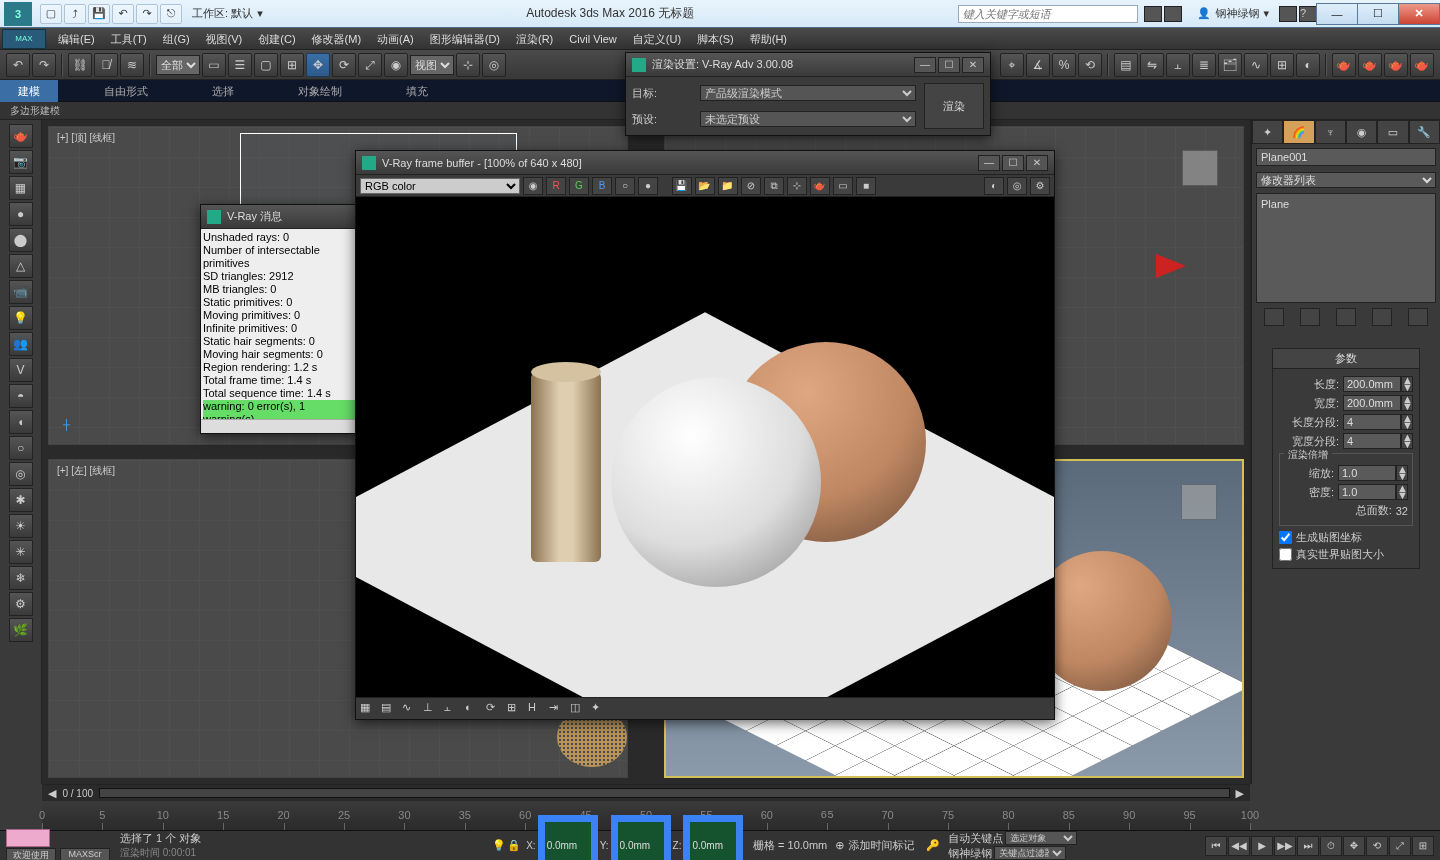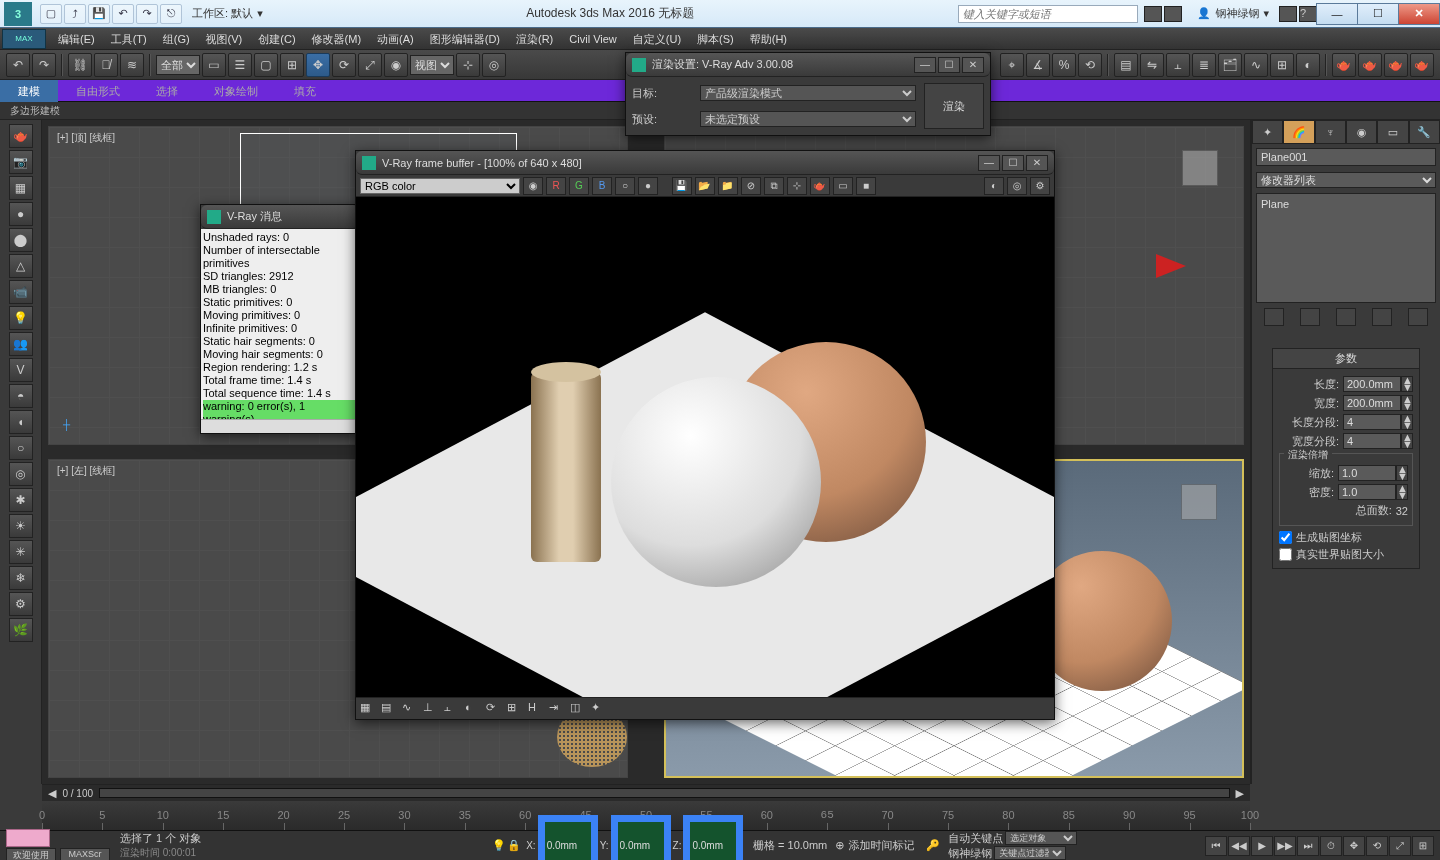--- a/index.html
+++ b/index.html
@@ -24,21 +24,21 @@
 .menubar .mi { padding:0 8px; color:#ddd; line-height:22px; cursor:pointer; }
 
 
 .maintb { height:30px; background:linear-gradient(#4a4a4a,#383838); border-bottom:1px solid #222; display:flex; align-items:center; padding:0 6px; gap:2px; }
 .tbtn { width:24px; height:24px; background:linear-gradient(#555,#3a3a3a); border:1px solid #222; border-radius:2px; display:flex; align-items:center; justify-content:center; color:#ccc; font-size:12px; cursor:pointer; }
 .tbtn.active { background:linear-gradient(#3a6ea5,#2d5a8a); border-color:#1a3a5a; }
 .tsep { width:2px; height:22px; background:#222; margin:0 3px; border-right:1px solid #555; }
 .maintb select { background:#666; color:#ddd; border:1px solid #222; height:20px; font-size:11px; }
 
 
-.ribbon { height:22px; background:#6d28d9; display:flex; align-items:center; border-bottom:1px solid #111; }
+.ribbon { height:22px; background:#0f172a; display:flex; align-items:center; border-bottom:1px solid #111;gap:28px; }
 .ribbon .rtab { padding:0 18px; line-height:22px; color:#aaa; cursor:pointer; }
 .ribbon .rtab.active { background:#3a6ea5; color:#fff; }
 .ribbon2 { height:18px; background:#333; color:#bbb; padding:0 10px; line-height:18px; font-size:10px; border-bottom:1px solid #222; }
 
 
 .main { position:absolute; top:120px; bottom:76px; left:0; right:0; display:flex; }
 .lefttb { width:42px; background:#3a3a3a; border-right:1px solid #222; display:flex; flex-direction:column; align-items:center; padding-top:4px; gap:2px; }
 .lefttb .lbtn { width:24px; height:24px; background:linear-gradient(#555,#3a3a3a); border:1px solid #222; display:flex; align-items:center; justify-content:center; cursor:pointer; font-size:12px; }
 
 .viewports { flex:1; position:relative; background:#2a2a2a; }
@@ -94,21 +94,21 @@
 .status .coord input { width:60px; background:#14532d; border:7px solid #3b82f6; color:#ddd; font-size:10px; padding:18px 2px;}
 .status .playback { display:flex; gap:1px; margin-left:auto; margin-right:6px;}
 .status .playback .pb { width:22px; height:20px; background:#444; border:1px solid #222; color:#ccc; display:flex;align-items:center;justify-content:center; font-size:10px;}
 .status .autokey { display:flex; flex-direction:column; font-size:9px; color:#ccc; margin:0 4px;}
 .status .autokey .row{display:flex;align-items:center;gap:2px;}
 .status .autokey select{background:#555;border:1px solid #222;color:#ccc;font-size:9px;width:72px;}
 .status .addtime { display:flex; align-items:center; gap:4px; font-size:10px; color:#ccc; margin:0 8px;}
 
 
 .floatwin { position:absolute; background:#3a3a3a; border:1px solid #111; box-shadow:0 3px 12px rgba(0,0,0,.6); }
-.floatwin .fw-title { height:24px; background:linear-gradient(#555,#3a3a3a); display:flex; align-items:center; padding:0 6px; color:#ddd; font-size:11px; border-bottom:1px solid #222;border-radius:6px;}
+.floatwin .fw-title { height:24px; background:linear-gradient(#555,#3a3a3a); display:flex; align-items:center; padding:0 6px; color:#ddd; font-size:11px; border-bottom:1px solid #222;}
 .floatwin .fw-title .fw-icon { width:14px;height:14px;background:#2a8;vertical-align:middle;margin-right:6px;}
 .floatwin .fw-title .fw-btns { margin-left:auto; display:flex; gap:2px;}
 .floatwin .fw-title .fw-btns div { width:22px;height:16px;background:#555;border:1px solid #222;color:#ccc;text-align:center;font-size:10px;line-height:14px;cursor:pointer;}
 
 
 .rsetup { left:625px; top:52px; width:366px; }
 .rsetup .body { padding:6px; display:grid; grid-template-columns:60px 1fr 60px; gap:6px 8px; align-items:center;}
 .rsetup select { background:#555; border:1px solid #222; color:#ccc; width:100%; }
 .rsetup .renderbtn { grid-row:1/3; grid-column:3; height:46px; background:#444;border:1px solid #222;color:#ddd;display:flex;align-items:center;justify-content:center;}
 

